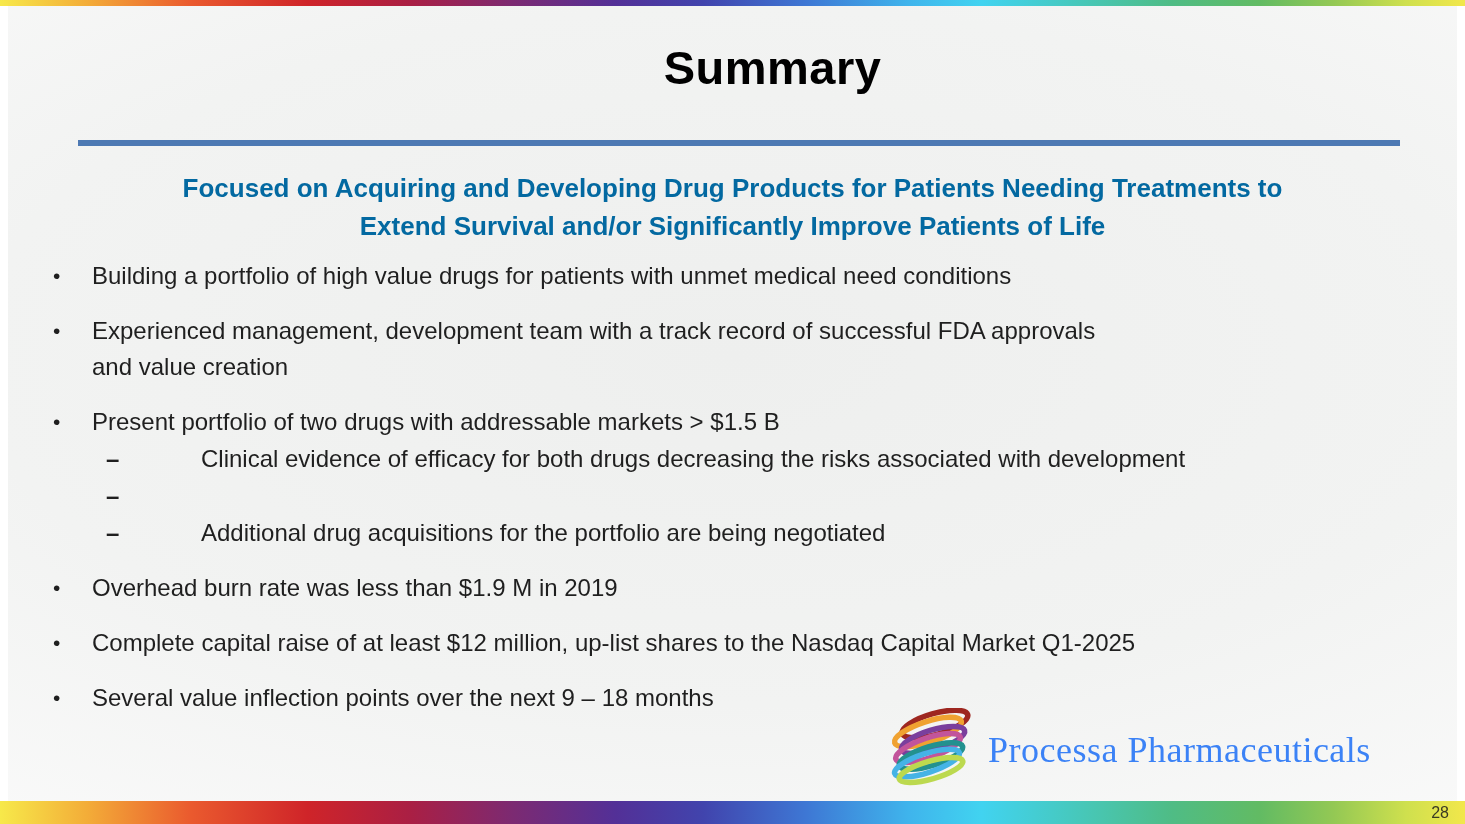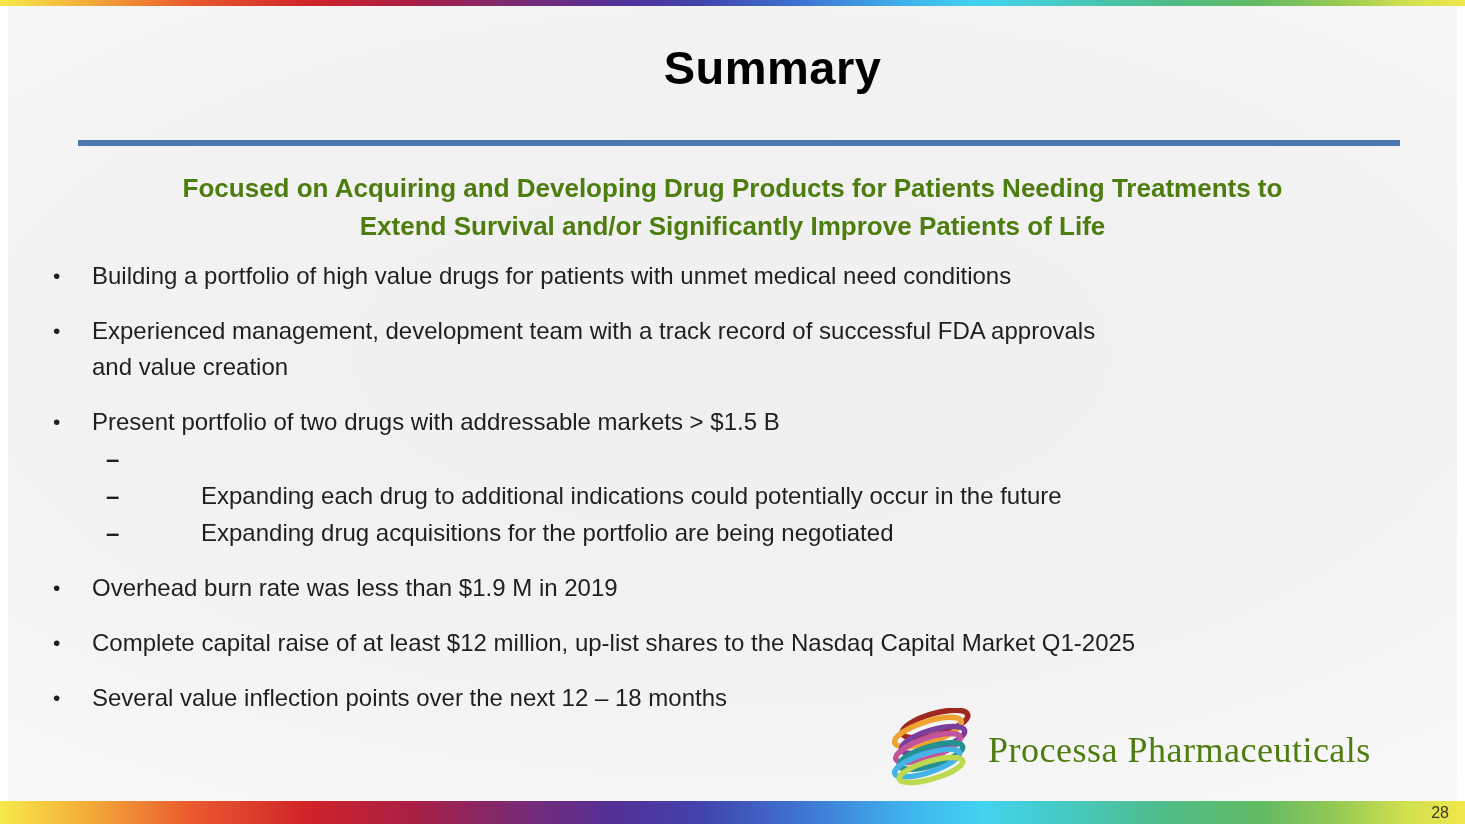--- a/index.html
+++ b/index.html
@@ -32,42 +32,42 @@
     letter-spacing:0.5px;
     padding-left:40px;
   }
   .rule {
     position:absolute; top:140px; left:78px; width:1322px; height:6px;
     background:#4d79b3;
   }
   .subtitle {
     position:absolute; top:169px; left:0; width:100%;
     text-align:center; font-size:26px; font-weight:bold; line-height:38px;
-    color:#4d7c0f;
+    color:#0369a1;
   }
   .bullets {
     position:absolute; top:258px; left:48px; width:1395px;
     font-size:24px; line-height:36px; color:#1f1f1f;
   }
   .bullet-row { display:flex; align-items:flex-start; }
   .bullet-row.level-1 { margin-top:19px; }
   .bullet-row.level-1:first-child { margin-top:0; }
   .bullet-row.level-2 { margin-top:1px; padding-left:58px; }
   .bullet-row .marker { flex:0 0 auto; }
   .bullet-row.level-1 .marker { width:39px; padding-left:5px; font-size:21px; }
   .bullet-row.level-2 .marker { width:95px; font-weight:bold; }
   .bullet-row .text { flex:1 1 auto; }
   .logo {
     position:absolute; top:708px; left:878px;
     display:flex; align-items:center;
   }
   .logo-mark { width:104px; height:84px; flex:0 0 auto; }
   .logo-text {
     margin-left:6px; font-family:"Liberation Serif", serif;
-    font-size:36px; color:#4d7c0f; letter-spacing:0.5px; white-space:nowrap;
+    font-size:36px; color:#3b82f6; letter-spacing:0.5px; white-space:nowrap;
   }
 </style>
 </head>
 <body>
 
 <div class="slide">
   <div class="paper-bg"></div>
 
   <div class="rainbow top"></div>
 
@@ -88,40 +88,40 @@
       <div class="bullet-row level-1">
         <span class="marker">•</span>
         <span class="text">Experienced management, development team with a track record of successful FDA approvals<br>and value creation</span>
       </div>
       <div class="bullet-row level-1">
         <span class="marker">•</span>
         <span class="text">Present portfolio of two drugs with addressable markets &gt; $1.5 B</span>
       </div>
       <div class="bullet-row level-2">
         <span class="marker">–</span>
+        <span class="text">Clinical evidence of efficacy for both drugs decreasing the risks associated with development</span>
       </div>
       <div class="bullet-row level-2">
         <span class="marker">–</span>
-        <span class="text">Expanding each drug to additional indications could potentially occur in the future</span>
       </div>
       <div class="bullet-row level-2">
         <span class="marker">–</span>
-        <span class="text">Expanding drug acquisitions for the portfolio are being negotiated</span>
+        <span class="text">Additional drug acquisitions for the portfolio are being negotiated</span>
       </div>
       <div class="bullet-row level-1">
         <span class="marker">•</span>
         <span class="text">Overhead burn rate was less than $1.9 M in 2019</span>
       </div>
       <div class="bullet-row level-1">
         <span class="marker">•</span>
         <span class="text">Complete capital raise of at least $12 million, up-list shares to the Nasdaq Capital Market Q1-2025</span>
       </div>
       <div class="bullet-row level-1">
         <span class="marker">•</span>
-        <span class="text">Several value inflection points over the next 12 – 18 months</span>
+        <span class="text">Several value inflection points over the next 9 – 18 months</span>
       </div>
     </div>
 
   <div class="logo">
     <svg class="logo-mark" viewBox="0 0 104 84" xmlns="http://www.w3.org/2000/svg" id="swirl-svg">
         <ellipse cx="57" cy="16" rx="34" ry="10.5" transform="rotate(-16 57 16)" fill="none" stroke="#9e2720" stroke-width="5.5"></ellipse>
         <ellipse cx="50" cy="24" rx="35" ry="10.5" transform="rotate(-18 50 24)" fill="none" stroke="#f0a231" stroke-width="5.5"></ellipse>
         <ellipse cx="55" cy="32" rx="33" ry="10" transform="rotate(-17 55 32)" fill="none" stroke="#7a3f9d" stroke-width="5.5"></ellipse>
         <ellipse cx="50" cy="40" rx="34" ry="10" transform="rotate(-19 50 40)" fill="none" stroke="#c2549b" stroke-width="5.5"></ellipse>
         <ellipse cx="53" cy="48" rx="33" ry="9.5" transform="rotate(-17 53 48)" fill="none" stroke="#23918f" stroke-width="5.5"></ellipse>

